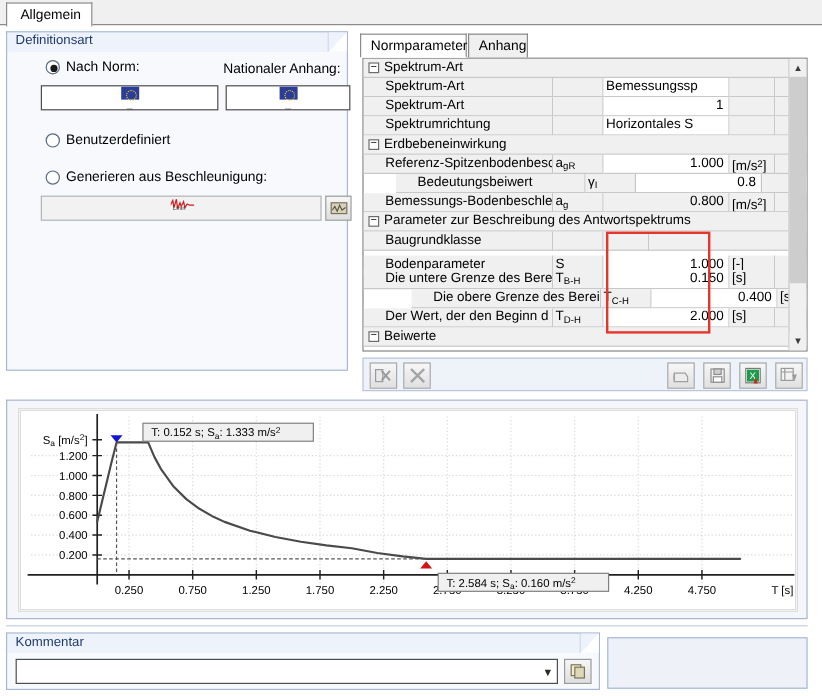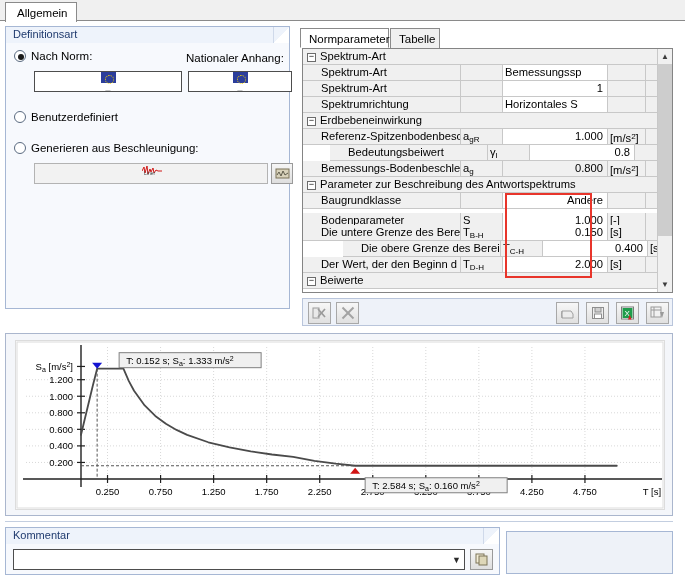--- a/index.html
+++ b/index.html
@@ -43,21 +43,21 @@
     font-size: 11px; color: #1f3a6e;
     background: transparent;
   }
   .gb-corner {
     position:absolute; right:0; top:0; width:16px; height:16px;
     background: linear-gradient(to bottom right, #eef3fb 50%, #ffffff 50%);
     border-left:1px solid #cfd9ea;
   }
 
   
-  .radio-row { position:absolute; display:flex; align-items:flex-end; }
+  .radio-row { position:absolute; display:flex; align-items:flex-end;margin-left:24px; }
   .radio {
     width:12px; height:12px; border-radius:50%;
     border:1px solid #5a6a80; background:#fff;
     display:inline-block; position:relative; flex:0 0 auto;
   }
   .radio.on::after {
     content:""; position:absolute; left:3px; top:3px;
     width:6px; height:6px; border-radius:50%; background:#1a1a1a;
   }
   .radio-lbl { margin-left:5px; font-size:11.5px; color:#000; white-space:nowrap; }
@@ -246,21 +246,21 @@
         <polyline points="2,8 4,5 6,9 8,4 10,8 13,6" fill="none" stroke="#5d5a4a" stroke-width="1"></polyline>
       </svg>
     </div>
   </div>
 
   <div class="tabstrip2" style="left:300px;top:28px;width:370px;">
     <div class="tab2 sel" style="left:0;width:89px;">
       <span>Normparameter</span>
     </div>
     <div class="tab2" style="left:90px;width:50px;">
-      <span>Tabelle</span>
+      <span>Anhang</span>
     </div>
   </div>
 
   <div class="tablebox" style="left:302px;top:48px;width:371px;height:245px;">
 
     <div class="trow grp" style="top:0px;">
       <div class="cell">
         <span class="expander">−</span><span>Spektrum-Art</span>
       </div>
     </div>
@@ -321,21 +321,20 @@
 
     <div class="trow grp" style="top:128px;">
       <div class="cell">
         <span class="expander">−</span><span>Parameter zur Beschreibung des Antwortspektrums</span>
       </div>
     </div>
 
     <div class="trow" style="top:144px;">
       <div class="cell c-name">Baugrundklasse</div>
       <div class="cell c-sym"></div>
-      <div class="cell c-val">Andere</div>
       <div class="cell c-unit"></div>
       <div class="cell c-rest"></div>
     </div>
 
     <div class="trow" style="top:164px;">
       <div class="cell c-name">Bodenparameter</div>
       <div class="cell c-sym">S</div>
       <div class="cell c-val">1.000</div>
       <div class="cell c-unit">[-]</div>
       <div class="cell c-rest"></div>

